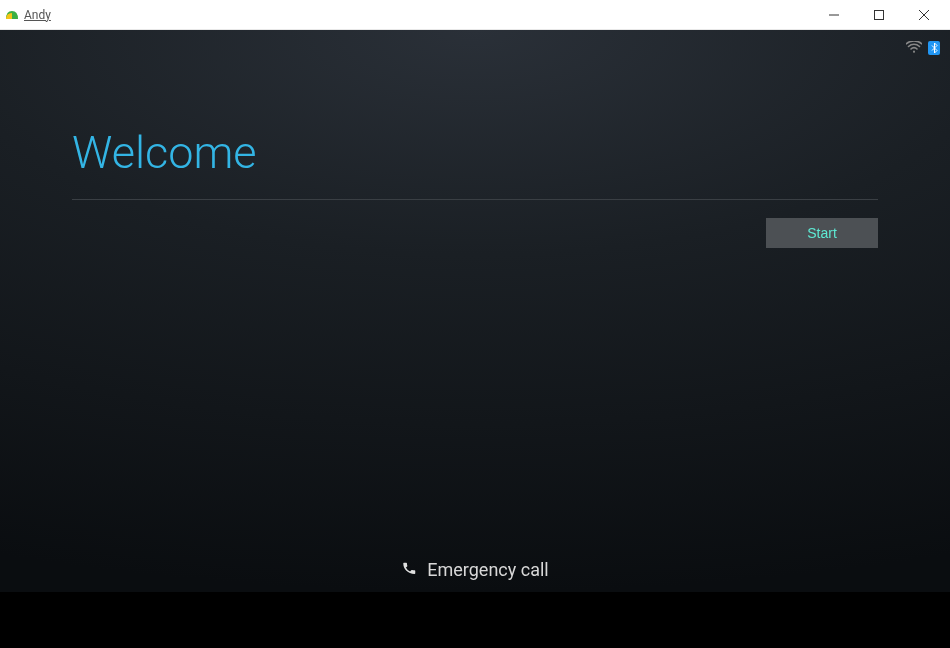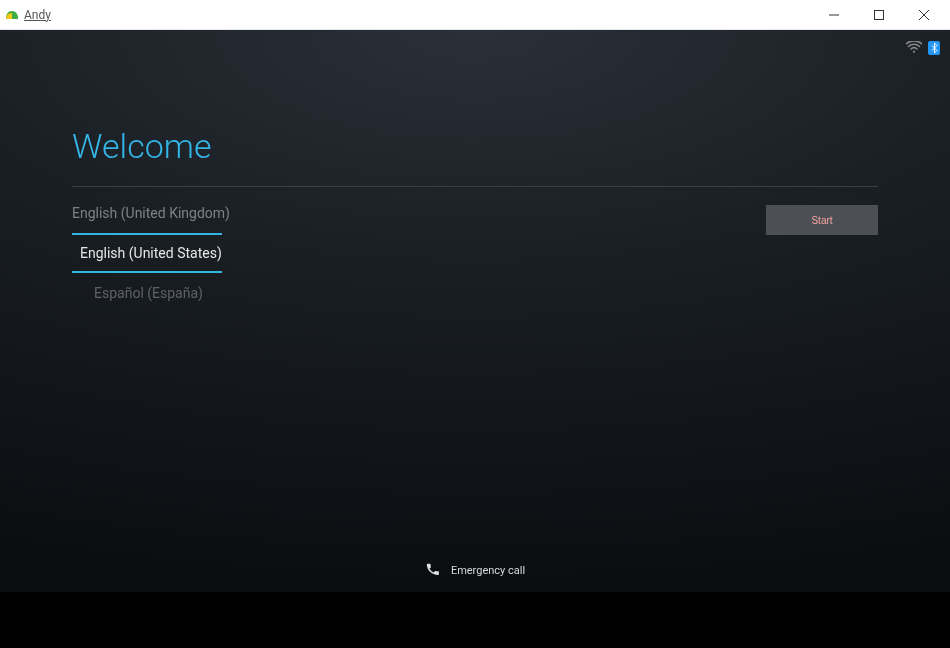--- a/index.html
+++ b/index.html
@@ -86,21 +86,21 @@
       font-size: 9px;
     }
 
     .setup-content {
       position: absolute;
       top: 96px;
       left: 72px;
       right: 72px;
     }
     .welcome-title {
-      font-size: 34px;
+      font-size: 45px;
       font-weight: 300;
       color: #33b5e5;
       letter-spacing: 0;
       margin-bottom: 20px;
     }
     .divider {
       border: none;
       border-top: 1px solid #3a3f44;
       margin-bottom: 0;
     }
@@ -135,40 +135,40 @@
     .lang-item.below {
       color: #5e6266;
       padding-left: 22px;
     }
 
     .start-btn {
       margin-left: auto;
       width: 112px;
       height: 30px;
       background: #4c5054;
-      color: #fca5a5;
+      color: #5eead4;
       border: none;
-      font-size: 10px;
+      font-size: 14px;
       cursor: pointer;
       display: flex;
       align-items: center;
       justify-content: center;
       margin-top: 10px;
     }
 
     .emergency-call {
       position: absolute;
       bottom: 12px;
       left: 50%;
       transform: translateX(-50%);
       display: flex;
       align-items: center;
       gap: 10px;
       color: #d8d8d8;
-      font-size: 11px;
+      font-size: 18px;
       cursor: pointer;
       margin-top: 24px;
     }
 
     .nav-bar {
       position: absolute;
       bottom: 0;
       left: 0;
       right: 0;
       height: 56px;
@@ -220,25 +220,20 @@
         <svg width="7" height="10" viewBox="0 0 7 10">
           <path d="M3.5 0 L3.5 10 M3.5 0 L6 2.5 L1 7.5 M3.5 10 L6 7.5 L1 2.5" fill="none" stroke="#fff" stroke-width="1"></path>
         </svg>
       </span>
     </div>
 
     <div class="setup-content">
       <h1 class="welcome-title">Welcome</h1>
       <hr class="divider">
       <div class="row-area">
-        <div class="language-picker">
-          <div class="lang-item above">English (United Kingdom)</div>
-          <div class="lang-item selected">English (United States)</div>
-          <div class="lang-item below">Español (España)</div>
-        </div>
         <button class="start-btn">Start</button>
       </div>
     </div>
 
     <div class="emergency-call">
       <span>
         <svg width="16" height="16" viewBox="0 0 24 24" fill="#e0e0e0">
           <path d="M6.62 10.79a15.05 15.05 0 006.59 6.59l2.2-2.2a1 1 0 011.02-.24c1.12.37 2.33.57 3.57.57a1 1 0 011 1V20a1 1 0 01-1 1C10.07 21 3 13.93 3 5a1 1 0 011-1h3.49a1 1 0 011 1c0 1.24.2 2.45.57 3.57a1 1 0 01-.24 1.02l-2.2 2.2z"></path>
         </svg>
       </span>

